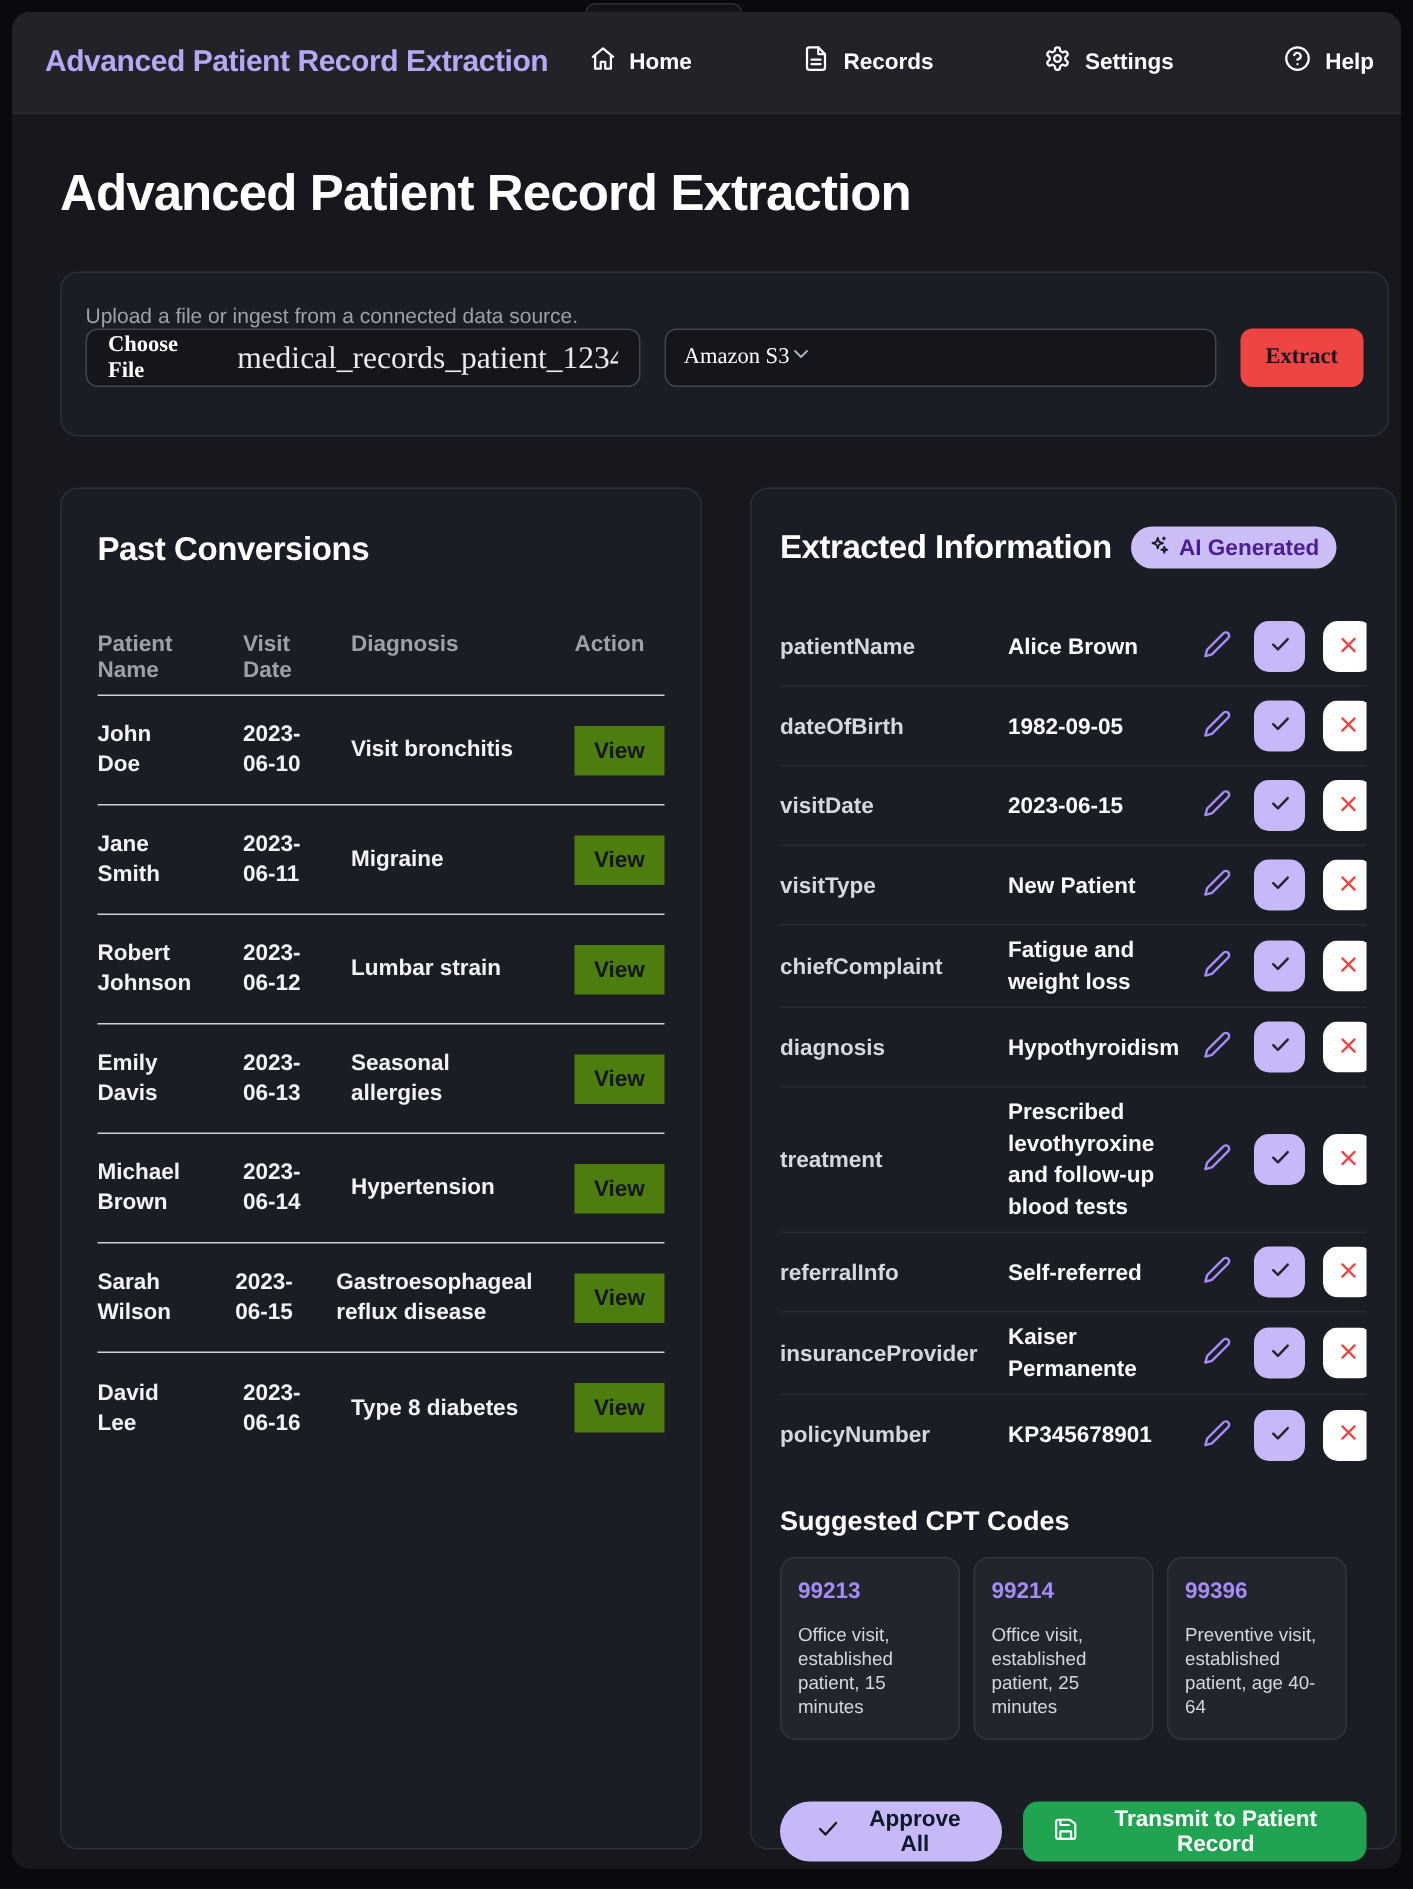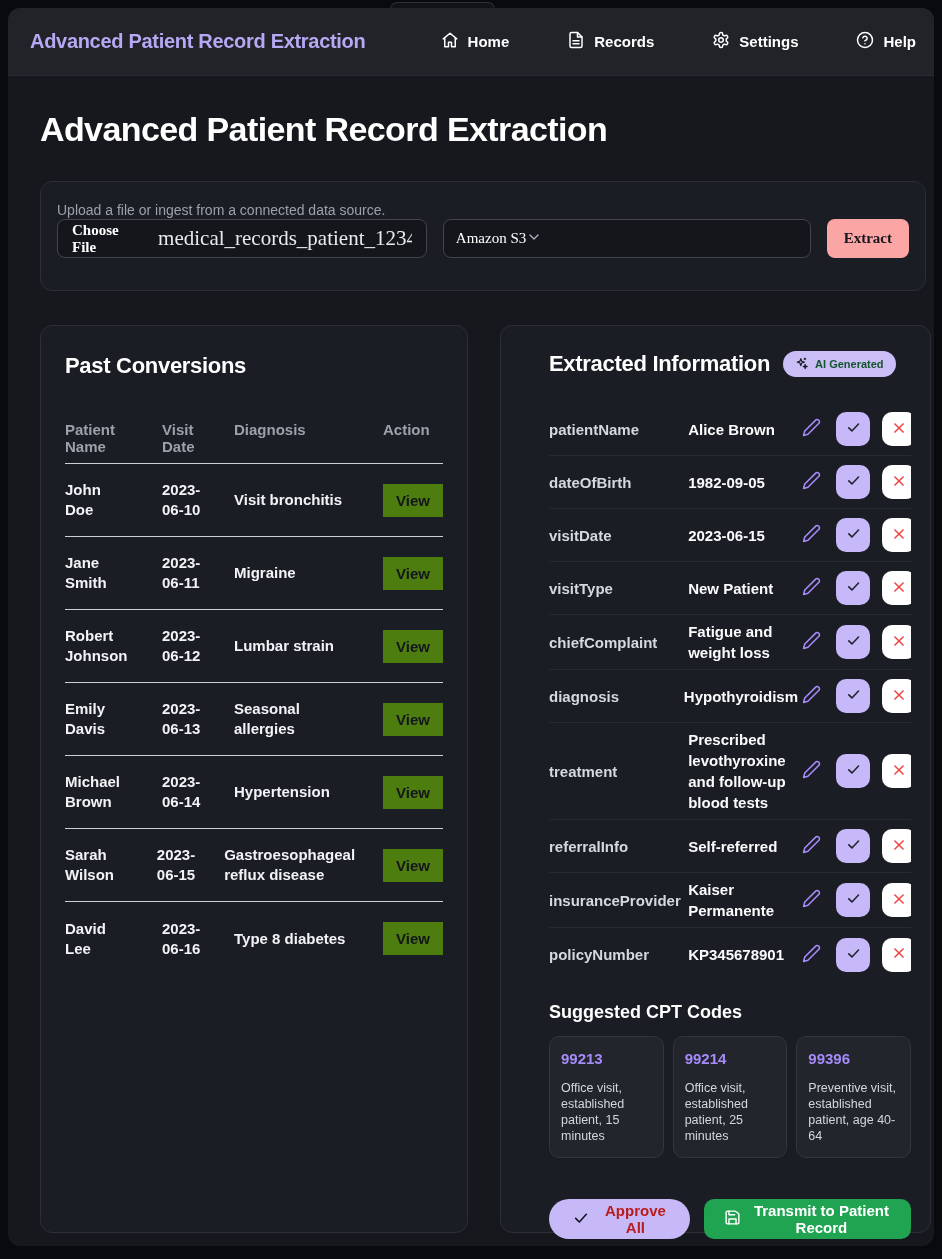--- a/index.html
+++ b/index.html
@@ -19,21 +19,21 @@
   .app {
     position:absolute; left:8px; top:8px; width:926px; height:1238px;
     background:#16181d; border-radius:12px; overflow:hidden;
   }
   
   .navbar {
     height:68px; background:#212329; border-bottom:1px solid #272b32;
     display:flex; align-items:center; padding:0 18px 0 22px;
   }
   .brand { font-size:20px; font-weight:800; letter-spacing:-0.3px; color:#b7a8f3; }
-  .nav-items { margin-left:auto; display:flex; align-items:center; gap:58px; }
+  .nav-items { margin-left:auto; display:flex; align-items:center; gap:74px; }
   .nav-item { display:flex; align-items:center; gap:9px; color:#fff; cursor:pointer; }
   .nav-item svg { width:18px; height:18px; stroke:#fff; }
   .nav-item .lbl { font-size:15px; font-weight:700; }
   
   .main { padding:0 0 0 32px; }
   h1.page-title { margin-top:33px; font-size:34px; line-height:40px; font-weight:800; letter-spacing:-0.6px; color:#fff; }
   .card {
     background:#1a1d23; border:1px solid #2a2f38; border-radius:12px;
   }
   .upload-card { margin-top:32px; width:886px; height:110px; padding:20px 16px 16px; }
@@ -45,51 +45,51 @@
   }
   .file-btn-label { font-size:15px; font-weight:700; color:#fff; }
   .file-name { font-size:21px; color:#e8eaed; margin-left:13px; white-space:nowrap; overflow:hidden; }
   .source-select {
     width:370px; height:39px; margin-left:16px; background:#14161b; border:1px solid #41454e;
     border-radius:8px; display:flex; align-items:center; padding:0 12px; cursor:pointer;
   }
   .source-select .val { font-size:15px; color:#fff; }
   .source-select svg { margin-left:auto; width:16px; height:16px; stroke:#aab0b8; }
   .extract-btn {
-    margin-left:16px; height:39px; padding:0 17px; background:#fca5a5; color:#14161b;
+    margin-left:16px; height:39px; padding:0 17px; background:#ef4444; color:#14161b;
     border:none; border-radius:8px; font-size:15px; font-weight:600; cursor:pointer;
     font-family:inherit;
   }
   
   .panels { display:flex; gap:32px; margin-top:34px; }
   .panel-title { font-size:22px; font-weight:800; letter-spacing:-0.3px; color:#fff; }
   .left-card { width:428px; height:908px; padding:27px 24px 24px; }
-  .right-card { width:431px; height:908px; padding:25px 19px 20px 48px; }
+  .right-card { width:431px; height:908px; padding:25px 19px 20px 19px; }
   
   .pc-table { margin-top:42px; }
   .pc-header { display:flex; color:#9ba1ab; font-size:15px; font-weight:600;
     padding-bottom:8px; border-bottom:1px solid rgba(233,235,240,0.88); }
   .pc-row { display:flex; align-items:center; padding:14px 0; min-height:73px;
     border-bottom:1px solid rgba(233,235,240,0.88); }
   .pc-row:last-child { border-bottom:none; }
   .c-name { width:97px; padding-right:30px; }
   .c-date { width:72px; padding-right:12px; }
   .c-diag { flex:1; padding-right:28px; }
   .c-act  { width:60px; }
   .pc-row .cell { font-size:15px; font-weight:600; color:#f2f3f6; line-height:20px; }
   .view-btn {
     background:#4d7c0f; color:#14161b; border:none; border-radius:0;
     font-size:15px; font-weight:600; padding:8px 13px; cursor:pointer; font-family:inherit;
   }
   
   .ei-head { display:flex; align-items:center; }
   .ai-badge {
     margin-left:13px; display:inline-flex; align-items:center; gap:6px;
-    background:#cbbef7; color:#14532d; border-radius:999px; padding:5px 12px;
-    font-size:11px; font-weight:700;
+    background:#cbbef7; color:#4c1d95; border-radius:999px; padding:5px 12px;
+    font-size:15px; font-weight:700;
   }
   .ai-badge svg { width:14px; height:14px; }
   .fields { margin-top:26px; }
   .field-row { display:flex; align-items:center; padding:6px 0; min-height:53px;
     border-bottom:1px solid #262a31; }
   .field-row:last-child { border-bottom:none; }
   .f-key { width:152px; font-size:15px; font-weight:600; color:#d5d8de; }
   .f-val { width:120px; font-size:15px; font-weight:600; color:#fafbfc; line-height:21px; }
   .f-actions { margin-left:auto; display:flex; align-items:center; }
   .edit-btn { background:none; border:none; cursor:pointer; padding:0; width:26px; height:26px;
@@ -110,21 +110,21 @@
   
   .cpt-title { margin-top:21px; font-size:18px; font-weight:800; color:#fff; }
   .cpt-cards { display:flex; gap:9px; margin-top:13px; }
   .cpt-card { width:120px; min-height:100px; background:#22252c; border:1px solid #31353d;
     border-radius:10px; padding:13px 11px; }
   .cpt-code { color:#a78bfa; font-size:15px; font-weight:800; }
   .cpt-desc { margin-top:13px; color:#d3d7dd; font-size:12.5px; line-height:16px; }
   
   .bottom-actions { display:flex; align-items:center; gap:14px; margin-top:41px; }
   .approve-btn {
-    display:inline-flex; align-items:center; gap:16px; background:#c7b9f8; color:#b91c1c;
+    display:inline-flex; align-items:center; gap:16px; background:#c7b9f8; color:#0f172a;
     border:none; border-radius:20px; height:40px; padding:0 24px; font-size:15px;
     font-weight:700; cursor:pointer; font-family:inherit;
   }
   .approve-btn svg { width:16px; height:16px; stroke:#12151c; }
   .transmit-btn {
     display:inline-flex; align-items:center; gap:11px; background:#20a452; color:#fff;
     border:none; border-radius:10px; height:40px; padding:0 20px; font-size:15px;
     font-weight:700; cursor:pointer; font-family:inherit;
   }
   .transmit-btn svg { width:17px; height:17px; stroke:#fff; }

